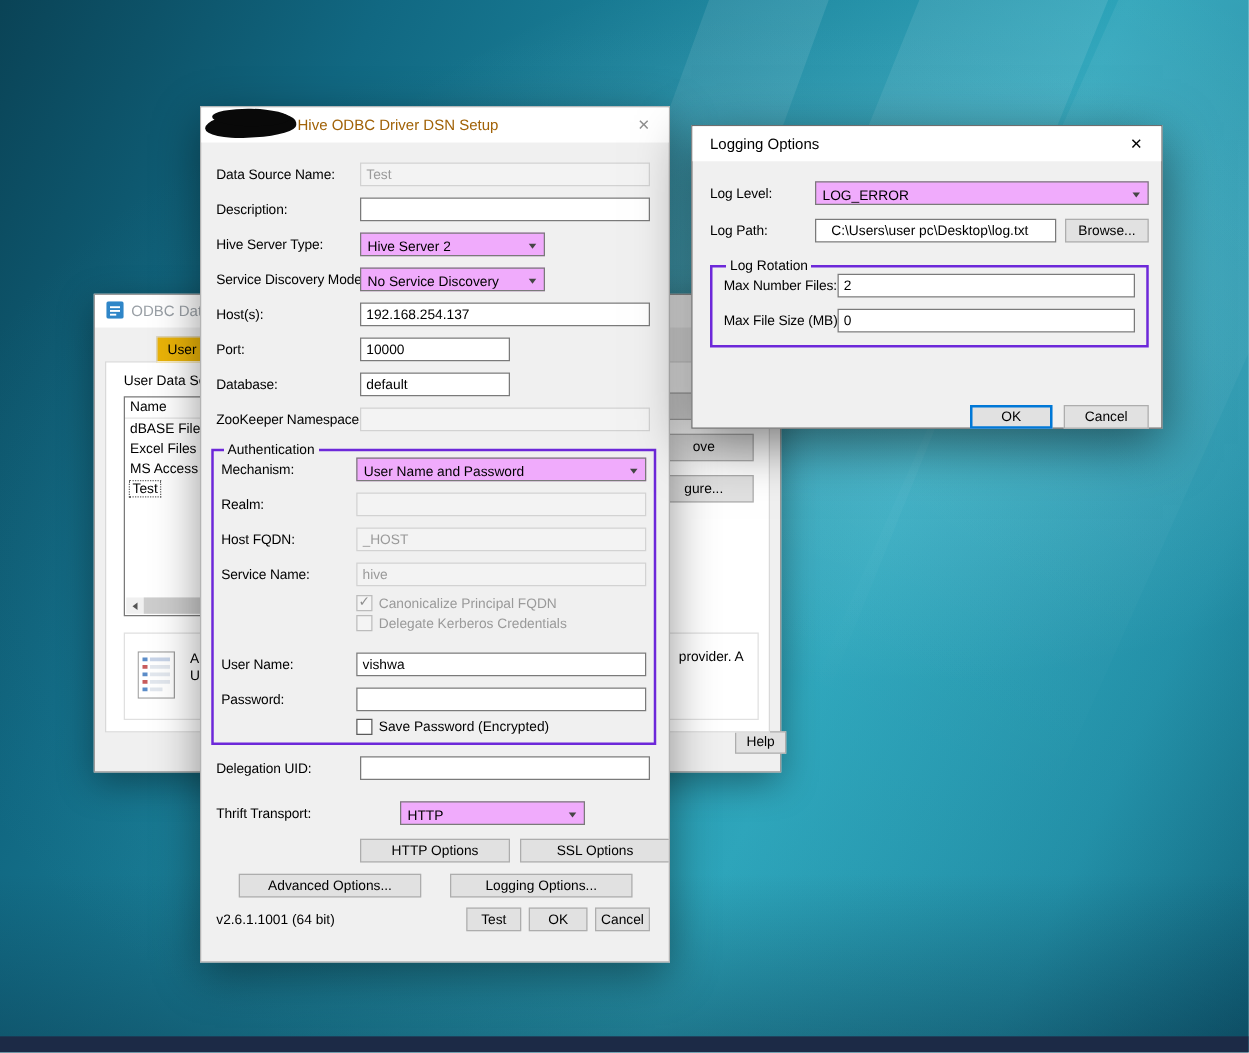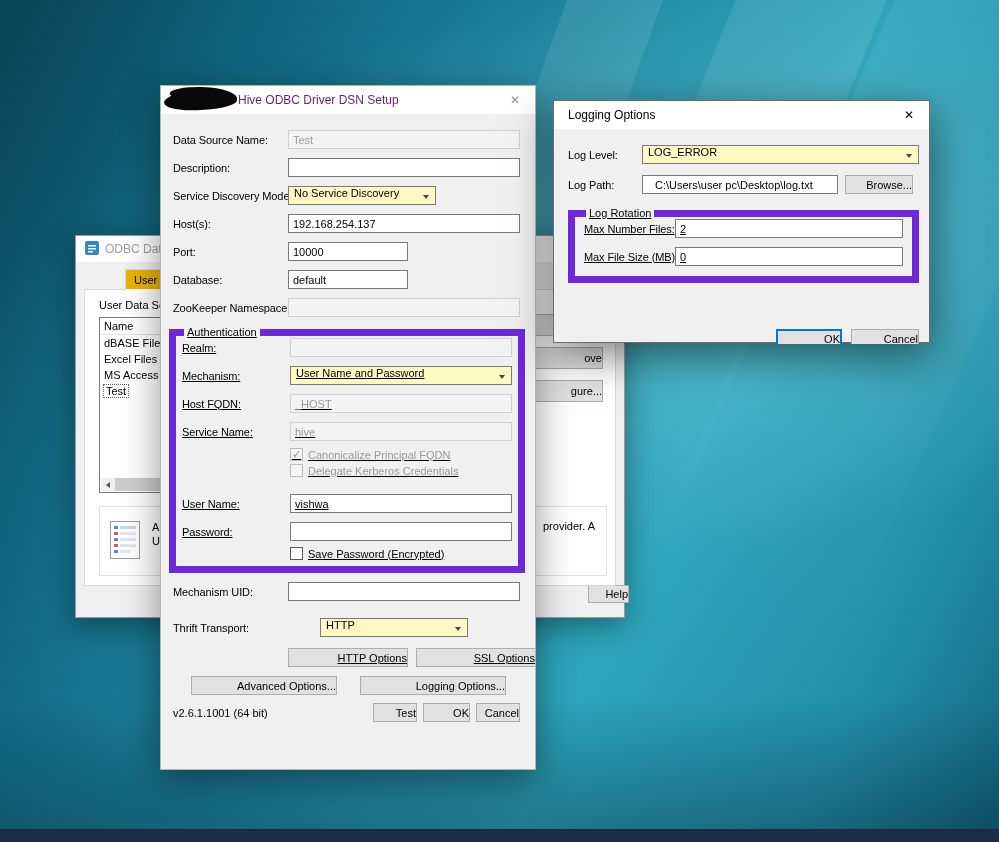--- a/index.html
+++ b/index.html
@@ -21,31 +21,31 @@
 
   .window  { position:absolute; background:#f0f0f0; }
   .titlebar{ height:28px; background:#fff; display:flex; align-items:center; position:relative; }
   .title-text { font-size:12px; white-space:nowrap; }
   .close-btn  { position:absolute; top:0; right:0; width:40px; height:100%;
                 display:flex; align-items:center; justify-content:center; font-size:12px; }
 
   .win-input { height:19px; border:1px solid #7a7a7a; background:#fff; color:#000;
                font-family:"Liberation Sans",sans-serif; font-size:11px; padding:0 4px; outline:none; }
   .win-input.disabled { border-color:#d2d2d2; background:#f3f3f3; color:#9a9a9a; }
-  .combo { height:19px; border:1px solid #7a7a7a; background:#fef9c3; display:flex; align-items:flex-start;
+  .combo { height:19px; border:1px solid #7a7a7a; background:#f0abfc; display:flex; align-items:flex-end;
            position:relative; padding:0 18px 0 5px; overflow:hidden; }
   .combo-text { white-space:nowrap; font-size:11px; }
   .arr  { position:absolute; right:6px; top:8px; width:0; height:0;
           border-left:3.5px solid transparent; border-right:3.5px solid transparent; border-top:4px solid #454545; }
   .btn  { height:19px; background:#e1e1e1; border:1px solid #adadad; font-size:11px;
-          display:flex; align-items:center; justify-content:flex-end; font-family:"Liberation Sans",sans-serif; white-space:nowrap; }
+          display:flex; align-items:center; justify-content:center; font-family:"Liberation Sans",sans-serif; white-space:nowrap; }
   .cbox { width:13px; height:13px; border:1px solid #5a5a5a; background:#fff; display:inline-flex;
           align-items:center; justify-content:center; font-size:11px; line-height:1; flex:none; }
   .cbox.disabled { border-color:#bcbcbc; background:#f4f4f4; color:#8f8f8f; }
-  fieldset { border:7px solid #6d28d9;text-decoration:underline; }
+  fieldset { border:2px solid #6d28d9; }
   legend   { font-size:11px; padding:0 3px; margin-left:2px; }
 
   
   #odbc-window { left:75px; top:235px; width:550px; height:383px; z-index:1;
                  border:1px solid #9a9a9a; box-shadow:0 8px 28px rgba(0,0,0,0.38); }
   #odbc-window .titlebar { height:26px; padding-left:9px; gap:6px; }
   #odbc-title { color:#9aa0a6; }
   .odbc-tabs  { position:absolute; left:8px; top:33px; display:flex; z-index:3; }
   .tab { height:20px; padding:0 8px; background:#f0f0f0; border:1px solid #d9d9d9; margin-right:2px;
          display:flex; align-items:center; font-size:11px; }
@@ -63,21 +63,21 @@
   #hscroll-left i { width:0; height:0; border-top:3.5px solid transparent; border-bottom:3.5px solid transparent; border-right:4px solid #555; }
   #hscroll-thumb{ position:absolute; left:14px; top:0; width:70px; height:13px; background:#cdcdcd; }
   #info-panel { position:absolute; left:14px; top:216px; width:508px; height:70px; background:#fff; border:1px solid #e0e0e0; }
   .frag { position:absolute; font-size:11px; white-space:nowrap; }
   .frag-btn { position:absolute; width:80px; height:22px; }
   #help-button { position:absolute; left:483px; top:349px; width:41px; height:18px;margin-left:29px; }
 
   
   #hive-dialog { left:160px; top:85px; width:376px; height:685px; z-index:2;
                  border:1px solid #b3b3b3; box-shadow:0 10px 35px rgba(0,0,0,0.42); }
-  #hive-title  { margin-left:77px; color:#701a75; }
+  #hive-title  { margin-left:77px; color:#a16207; }
   #hive-close  { color:#8f8f8f; }
   #scribble { position:absolute; left:3px; top:4px; width:73px; height:20px; background:#090909;
               border-radius:55% 45% 50% 50% / 60% 55% 45% 50%; transform:rotate(-3deg); }
   #scribble::after { content:""; position:absolute; left:6px; top:-3px; width:62px; height:14px;
               background:#090909; border-radius:50%; transform:rotate(4deg); }
   #hive-body { padding:16px 15px 0 12px; height:657px; overflow:hidden; }
   .frow  { display:flex; align-items:center; margin-bottom:9px; }
   .frow > label { width:115px; flex:none; font-size:11px; letter-spacing:-0.1px; white-space:nowrap; }
   #auth-group .frow > label { width:108px; }
   .w-full { flex:1; }
@@ -89,21 +89,21 @@
   .cb-label.dis { color:#9a9a9a; }
   #hive-bottom-row { display:flex; align-items:center; }
   #hive-bottom-row .btn-group { margin-left:auto; display:flex; gap:6px; }
 
   
   #logging-dialog { left:553px; top:100px; width:377px; height:243px; z-index:3;
                     border:1px solid #6e6e6e; box-shadow:0 12px 40px rgba(0,0,0,0.5); }
   #logging-title { margin-left:14px; color:#000; }
   #logging-close { color:#000; }
   #logging-body { padding:16px 10px 0 14px; height:215px; overflow:hidden; }
-  #logging-body .frow > label { width:74px; }
+  #logging-body .frow > label { width:84px; }
   #rotation-group { padding:0 9px 4px 9px; }
   #rotation-group .frow > label { width:91px; }
   #log-buttons { display:flex; justify-content:flex-end; gap:9px; margin-top:46px; }
   .btn.default { border:2px solid #0078d7; }
 </style>
 </head>
 <body>
 
 <div class="ray" id="ray1"></div>
 <div class="ray" id="ray2"></div>
@@ -201,20 +201,27 @@
     <div class="frow">
       <label>Data Source Name:</label>
       <input class="win-input w-full disabled" value="Test" style="">
     </div>
 
     <div class="frow">
       <label>Description:</label>
       <input class="win-input w-full" value="" style="">
     </div>
 
+    <div class="frow">
+      <label>Hive Server Type:</label>
+      <div class="combo w-mid">
+        <span class="combo-text">Hive Server 2</span>
+        <i class="arr"></i>
+      </div>
+    </div>
 
     <div class="frow">
       <label>Service Discovery Mode:</label>
       <div class="combo w-mid">
         <span class="combo-text">No Service Discovery</span>
         <i class="arr"></i>
       </div>
     </div>
 
     <div class="frow">
@@ -232,35 +239,35 @@
       <input class="win-input w-sm" value="default" style="">
     </div>
 
     <div class="frow">
       <label>ZooKeeper Namespace:</label>
       <input class="win-input w-full disabled" value="" style="">
     </div>
 
     <fieldset id="auth-group">
       <legend>Authentication</legend>
-
-      <div class="frow">
-        <label>Realm:</label>
-        <input class="win-input w-full disabled" value="" style="">
-      </div>
 
       <div class="frow">
         <label>Mechanism:</label>
         <div class="combo w-full">
           <span class="combo-text">User Name and Password</span>
           <i class="arr"></i>
         </div>
       </div>
 
       <div class="frow">
+        <label>Realm:</label>
+        <input class="win-input w-full disabled" value="" style="">
+      </div>
+
+      <div class="frow">
         <label>Host FQDN:</label>
         <input class="win-input w-full disabled" value="_HOST" style="">
       </div>
 
       <div class="frow" style="margin-bottom:7px;">
         <label>Service Name:</label>
         <input class="win-input w-full disabled" value="hive" style="">
       </div>
 
       <div class="cbrow">
@@ -289,33 +296,33 @@
 
       <div class="cbrow" style="margin-bottom:2px;">
         <span class="cbox">
           <span></span>
         </span>
         <span class="cb-label">Save Password (Encrypted)</span>
       </div>
     </fieldset>
 
     <div class="frow" style="margin-bottom:17px;">
-      <label>Mechanism UID:</label>
+      <label>Delegation UID:</label>
       <input class="win-input w-full" value="" style="">
     </div>
 
     <div class="frow" style="margin-bottom:11px;gap:32px;">
       <label>Thrift Transport:</label>
       <div class="combo w-mid">
         <span class="combo-text">HTTP</span>
         <i class="arr"></i>
       </div>
     </div>
 
-    <div class="frow" style="margin-left:115px; gap:8px; text-decoration:underline;">
+    <div class="frow" style="margin-left:115px; gap:8px; ">
       <div class="btn w-sm">
         <span>HTTP Options</span>
       </div>
       <div class="btn w-sm">
         <span>SSL Options</span>
       </div>
     </div>
 
     <div class="frow" style="margin-left:18px; gap:23px; margin-bottom:8px;">
       <div class="btn" style="width:146px;">

